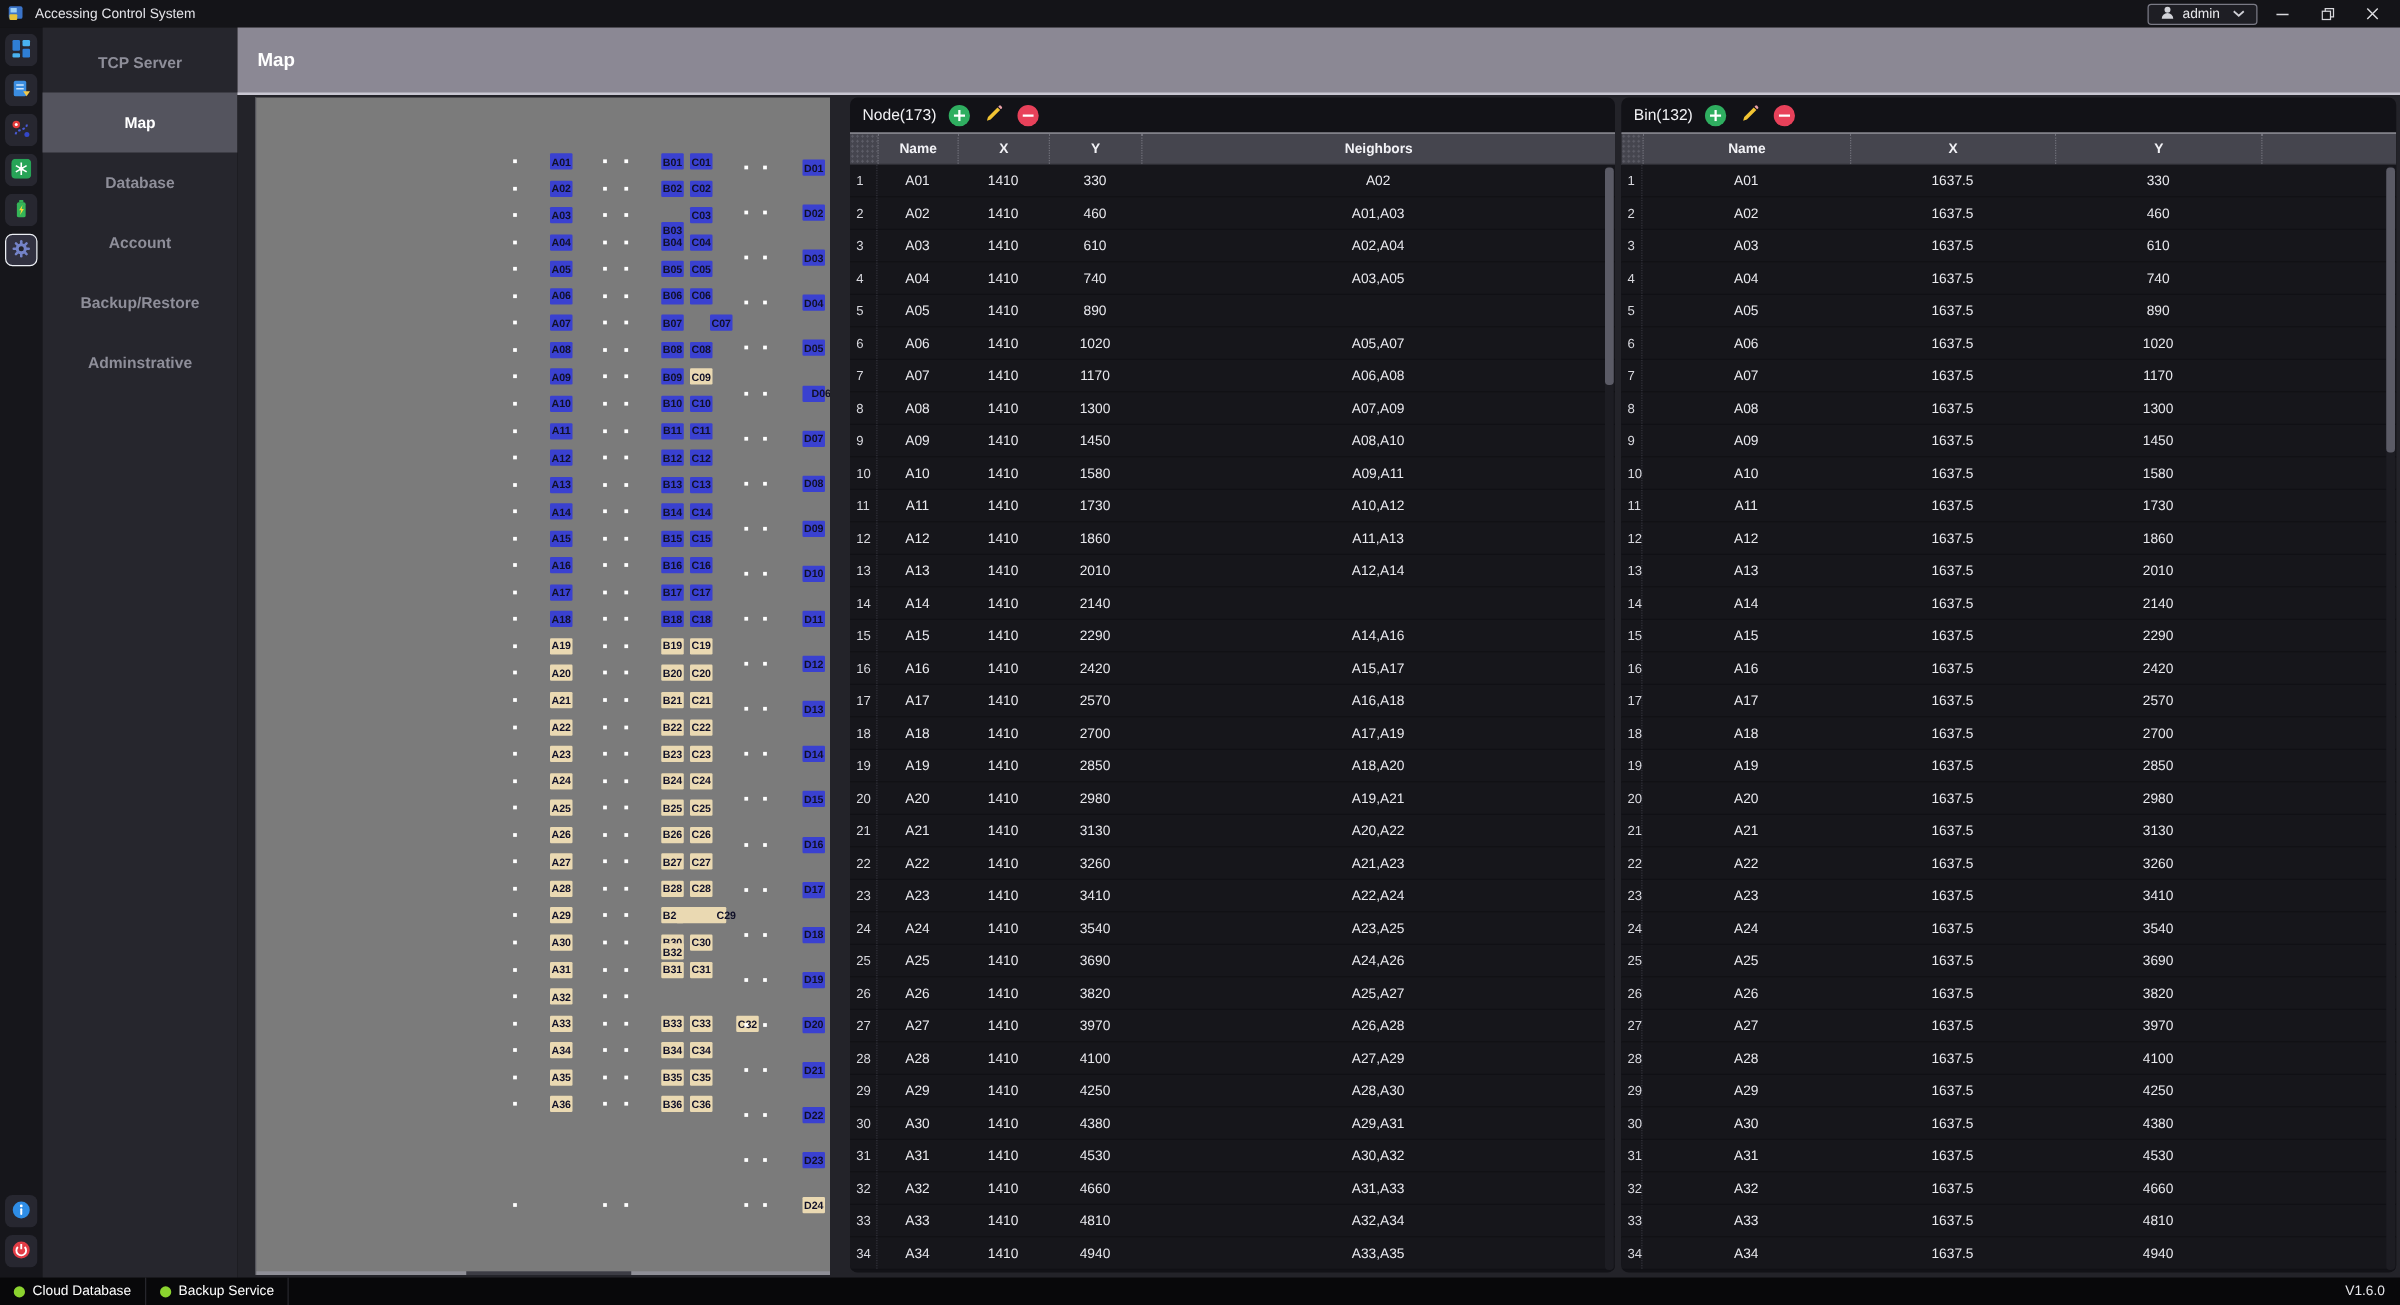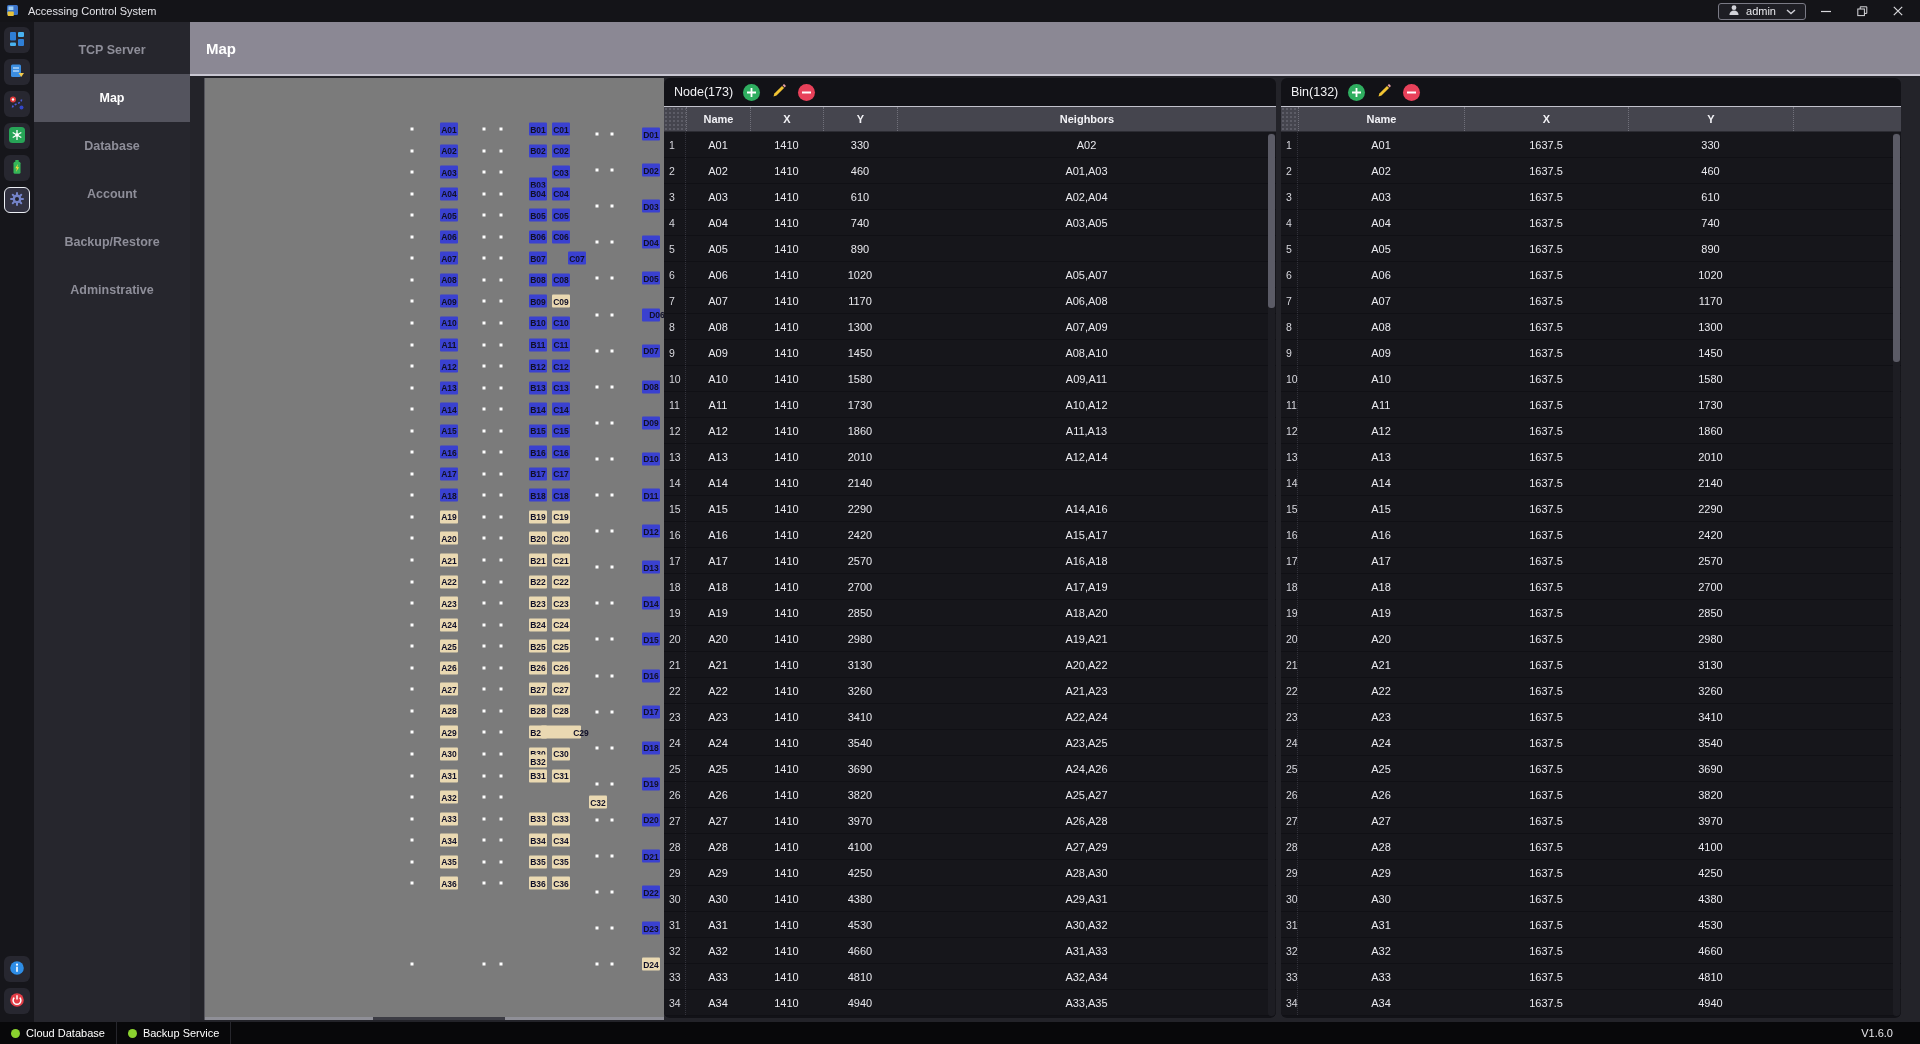--- a/index.html
+++ b/index.html
@@ -34,21 +34,21 @@
     overflow:hidden;border-left:1px solid #55555c}
   .map-label{position:absolute;width:18px;height:13px;transform:translate(-50%,-50%);font-size:8.5px;
     font-weight:bold;color:#101028;display:flex;align-items:center;justify-content:center;border-radius:1px}
   .map-label.blue{background:var(--label-blue,#3a41d0)}
   .map-label.beige{background:var(--label-beige,#ead9b2)}
   .map-dot{position:absolute;width:3px;height:3px;background:#ffffff;transform:translate(-50%,-50%)}
   .map-hscroll{position:absolute;left:0;right:0;bottom:0;height:3px;background:#8f8f97}
   .map-hscroll .thumb{position:absolute;left:168px;width:132px;height:3px;background:#3c3c44}
   
   .panel{background:#121217;border-radius:6px;height:940px;display:flex;flex-direction:column;overflow:hidden}
-  .node-panel{width:612px;margin-left:0}
+  .node-panel{width:612px;margin-left:16px}
   .bin-panel{width:620px;margin-left:5px}
   .panel-titlebar{height:28px;display:flex;align-items:center;padding:0 10px;gap:10px;flex:none}
   .panel-title{font-size:12.5px;color:#f2f2f5}
   .icon-btn{width:17px;height:17px;border-radius:50%;border:none;display:flex;align-items:center;
     justify-content:center;padding:0;cursor:default}
   .btn-add{background:var(--btn-green,#2fae60)}
   .btn-remove{background:var(--btn-red,#e8415a)}
   .btn-edit{background:transparent;width:18px;border-radius:0}
   .grid{flex:1;border-top:1px solid #c2c2cc;display:flex;flex-direction:column;position:relative;min-height:0}
   .grid-header{height:25px;background:#45454e;display:flex;font-weight:bold;font-size:11px;flex:none;
@@ -66,21 +66,21 @@
   .n-y{width:74px;flex:none}.n-nb{flex:1;min-width:0}
   
   .b-gutter{width:17px;flex:none}.b-name{width:166px;flex:none}.b-x{width:164px;flex:none}
   .b-y{width:165px;flex:none}.b-fill{flex:1;min-width:0}
   .vscroll{position:absolute;top:26px;right:1px;bottom:2px;width:7px;background:#1d1d23;border-radius:3px}
   .vscroll .thumb{position:absolute;top:1px;left:0;right:0;border-radius:3px;background:#5b5b66}
   
   .statusbar{height:22px;background:#08080a;display:flex;align-items:center;font-size:11px;color:#ffffff}
   .status-item{display:flex;align-items:center;gap:6px;padding:0 11px;height:100%;border-right:1px solid #26262c}
   .status-dot{width:9px;height:9px;border-radius:50%;background:var(--status-green,#8bd32f)}
-  .version{margin-left:auto;padding-right:27px;color:#e8e8ec}
+  .version{margin-left:auto;padding-right:12px;color:#e8e8ec}
 </style>
 </head>
 <body>
 
 <header class="titlebar">
   <span>
     <svg width="14" height="14">
         <rect x="1" y="2" width="11" height="10" rx="1.5" fill="#3b74c9"></rect>
         <rect x="2.4" y="3.4" width="5" height="3.6" fill="#9fd0f5"></rect>
         <rect x="1.6" y="8.4" width="6.2" height="4.6" rx="0.8" fill="#e8c23a"></rect>
@@ -400,21 +400,21 @@
           <div class="map-label beige" style="left: 244px; top: 697.5px;">A31</div>
           <div class="map-dot" style="left: 279px; top: 697.5px;"></div>
           <div class="map-dot" style="left: 296px; top: 697.5px;"></div>
           <div class="map-label beige" style="left: 333px; top: 697.5px;">B31</div>
           <div class="map-label beige" style="left: 356px; top: 697.5px;">C31</div>
           <div class="map-dot" style="left: 207px; top: 719.05px;"></div>
           <div class="map-label beige" style="left: 244px; top: 719.05px;">A32</div>
           <div class="map-dot" style="left: 279px; top: 719.05px;"></div>
           <div class="map-dot" style="left: 296px; top: 719.05px;"></div>
           <div class="map-label beige" style="left: 333px; top: 683px;">B32</div>
-          <div class="map-label beige" style="left: 356px; top: 724px; margin-left: 37px;">C32</div>
+          <div class="map-label beige" style="left: 356px; top: 741px; margin-left: 37px;">C32</div>
           <div class="map-dot" style="left: 207px; top: 740.6px;"></div>
           <div class="map-label beige" style="left: 244px; top: 740.6px;">A33</div>
           <div class="map-dot" style="left: 279px; top: 740.6px;"></div>
           <div class="map-dot" style="left: 296px; top: 740.6px;"></div>
           <div class="map-label beige" style="left: 333px; top: 740.6px;">B33</div>
           <div class="map-label beige" style="left: 356px; top: 740.6px;">C33</div>
           <div class="map-dot" style="left: 207px; top: 762.15px;"></div>
           <div class="map-label beige" style="left: 244px; top: 762.15px;">A34</div>
           <div class="map-dot" style="left: 279px; top: 762.15px;"></div>
           <div class="map-dot" style="left: 296px; top: 762.15px;"></div>

